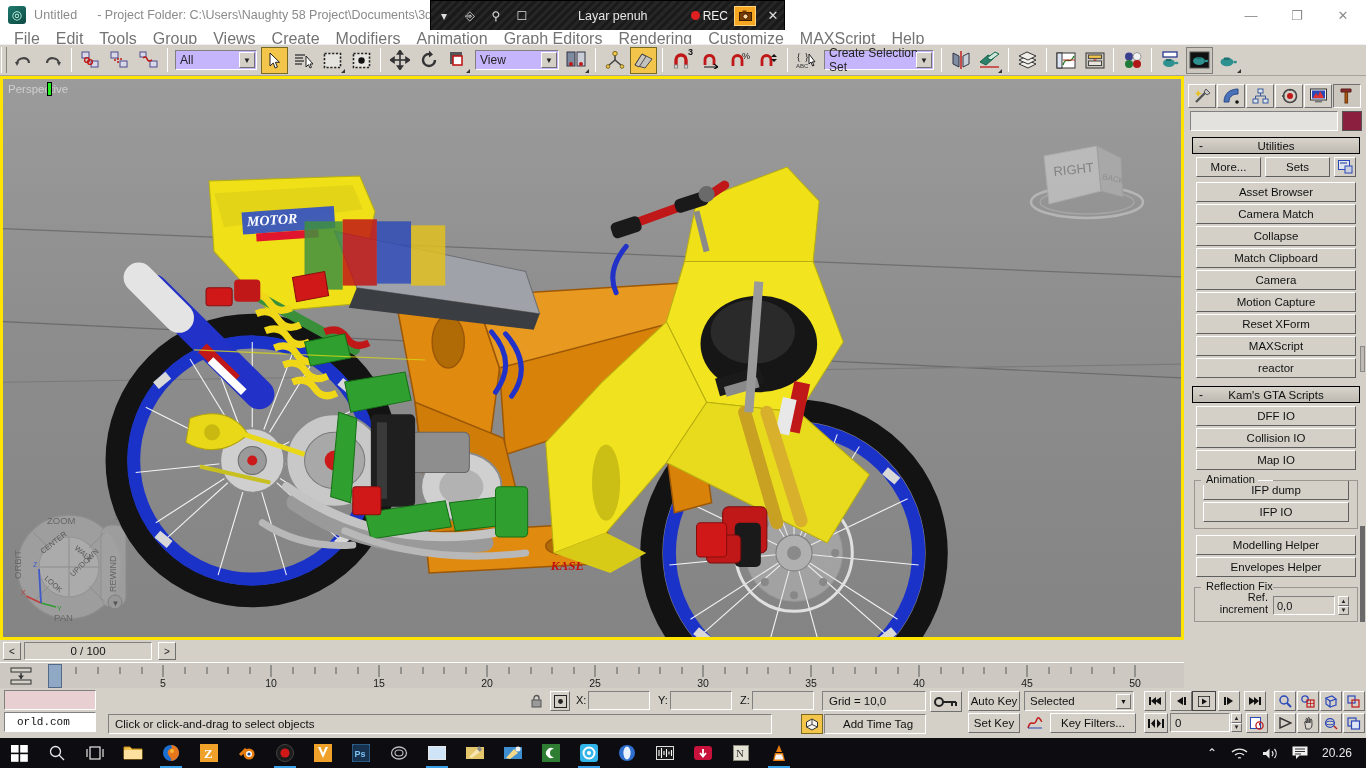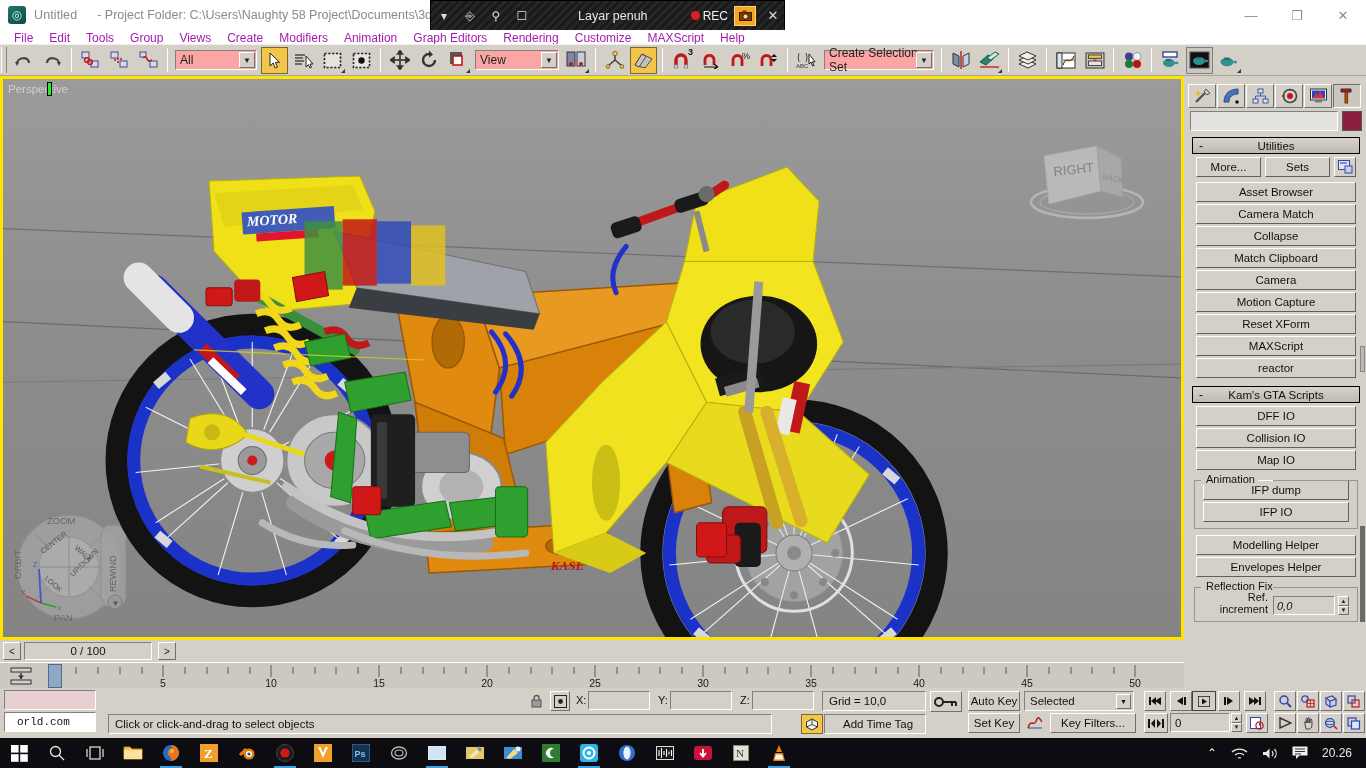--- a/index.html
+++ b/index.html
@@ -47,21 +47,21 @@
     width: 22px; height: 20px; background: #f5a623; border: 1px solid #ffd37a;
     display: flex; align-items: center; justify-content: center; margin-right: 6px;
   }
   .rec-close { width: 22px; text-align: center; color: #ddd; font-size: 13px; }
 
   
   .menubar {
     position: absolute; top: 30px; left: 0; width: 1366px; height: 17px;
     background: #ffffff; display: flex; align-items: center; padding-left: 6px;
   }
-  .menu-item { font-size: 12px; color: #a21caf; padding: 0 8px; line-height: 17px; white-space: nowrap; }
+  .menu-item { font-size: 16px; color: #737373; padding: 0 8px; line-height: 17px; white-space: nowrap; }
 
   
   .toolbar {
     position: absolute; top: 44px; left: 0; width: 1366px; height: 32px;
     background: #d4d0c8; display: flex; align-items: center;
     border-top: 1px solid #efefef; border-bottom: 1px solid #a8a49c;
   }
   .tgrip { width: 6px; height: 26px; margin: 0 2px 0 1px;
     border-left: 1px solid #fff; border-right: 1px solid #88857e; }
   .tbtn {
@@ -70,21 +70,21 @@
     background: #d4d0c8; position: relative; font-size: 13px; color: #333;
   }
   .tbtn.on { background: #f3c64b; border: 1px solid #7a6a20; }
   .tbtn.sunk { border: 1px solid #7f7f7f; background: #cbc7bf; }
   .tbtn .corner {
     position: absolute; right: 1px; bottom: 1px;
     width: 0; height: 0; border-left: 4px solid transparent; border-bottom: 4px solid #333;
   }
   .tsep { width: 1px; height: 24px; margin: 0 4px; background: #9a968f; border-right: 1px solid #fff; }
   .tcombo {
-    height: 20px; background: #fca5a5; border: 1px solid #808080;
+    height: 20px; background: #c4b5fd; border: 1px solid #808080;
     border-right-color:#fff; border-bottom-color:#fff;
     display: flex; align-items: center; font-size: 12px; color: #222;
     padding-left: 4px; margin: 0 3px; position: relative;
   }
   .tcombo .arrow {
     position: absolute; right: 1px; top: 1px; width: 16px; height: 16px;
     background: #d4d0c8; border: 1px solid #fff; border-right-color:#707070; border-bottom-color:#707070;
     display: flex; align-items: center; justify-content: center; font-size: 8px;
   }
 
@@ -1195,21 +1195,21 @@
       <div class="cbtn" style="margin:2px 6px">IFP IO</div>
     </div>
 
     <div class="cbtn" style="margin-top:6px">Modelling Helper</div>
     <div class="cbtn">Envelopes Helper</div>
 
     <div class="group-box" style="margin-top:10px">
       <span class="group-title">Reflection Fix</span>
       <div class="inline-field">
         <span class="inline-label" style="flex:1;text-align:right;padding-right:2px;">Ref. increment</span>
-        <div class="cfield" style="width:62px;display:flex;align-items:center;padding-left:3px;font-size:11px;color:#111;font-style:italic;">0,0</div>
+        <div class="cfield" style="width:62px;display:flex;align-items:center;padding-left:3px;font-size:11px;color:#111;">0,0</div>
         <div class="spin">
           <div>▲</div>
           <div>▼</div>
         </div>
       </div>
     </div>
 
     <div class="cp-scroll">
       <div class="thumb" style="top:212px;height:26px;background:#bdb9b1;border:1px solid #8a8a8a"></div>
       <div class="thumb" style="top:392px;height:96px;"></div>

